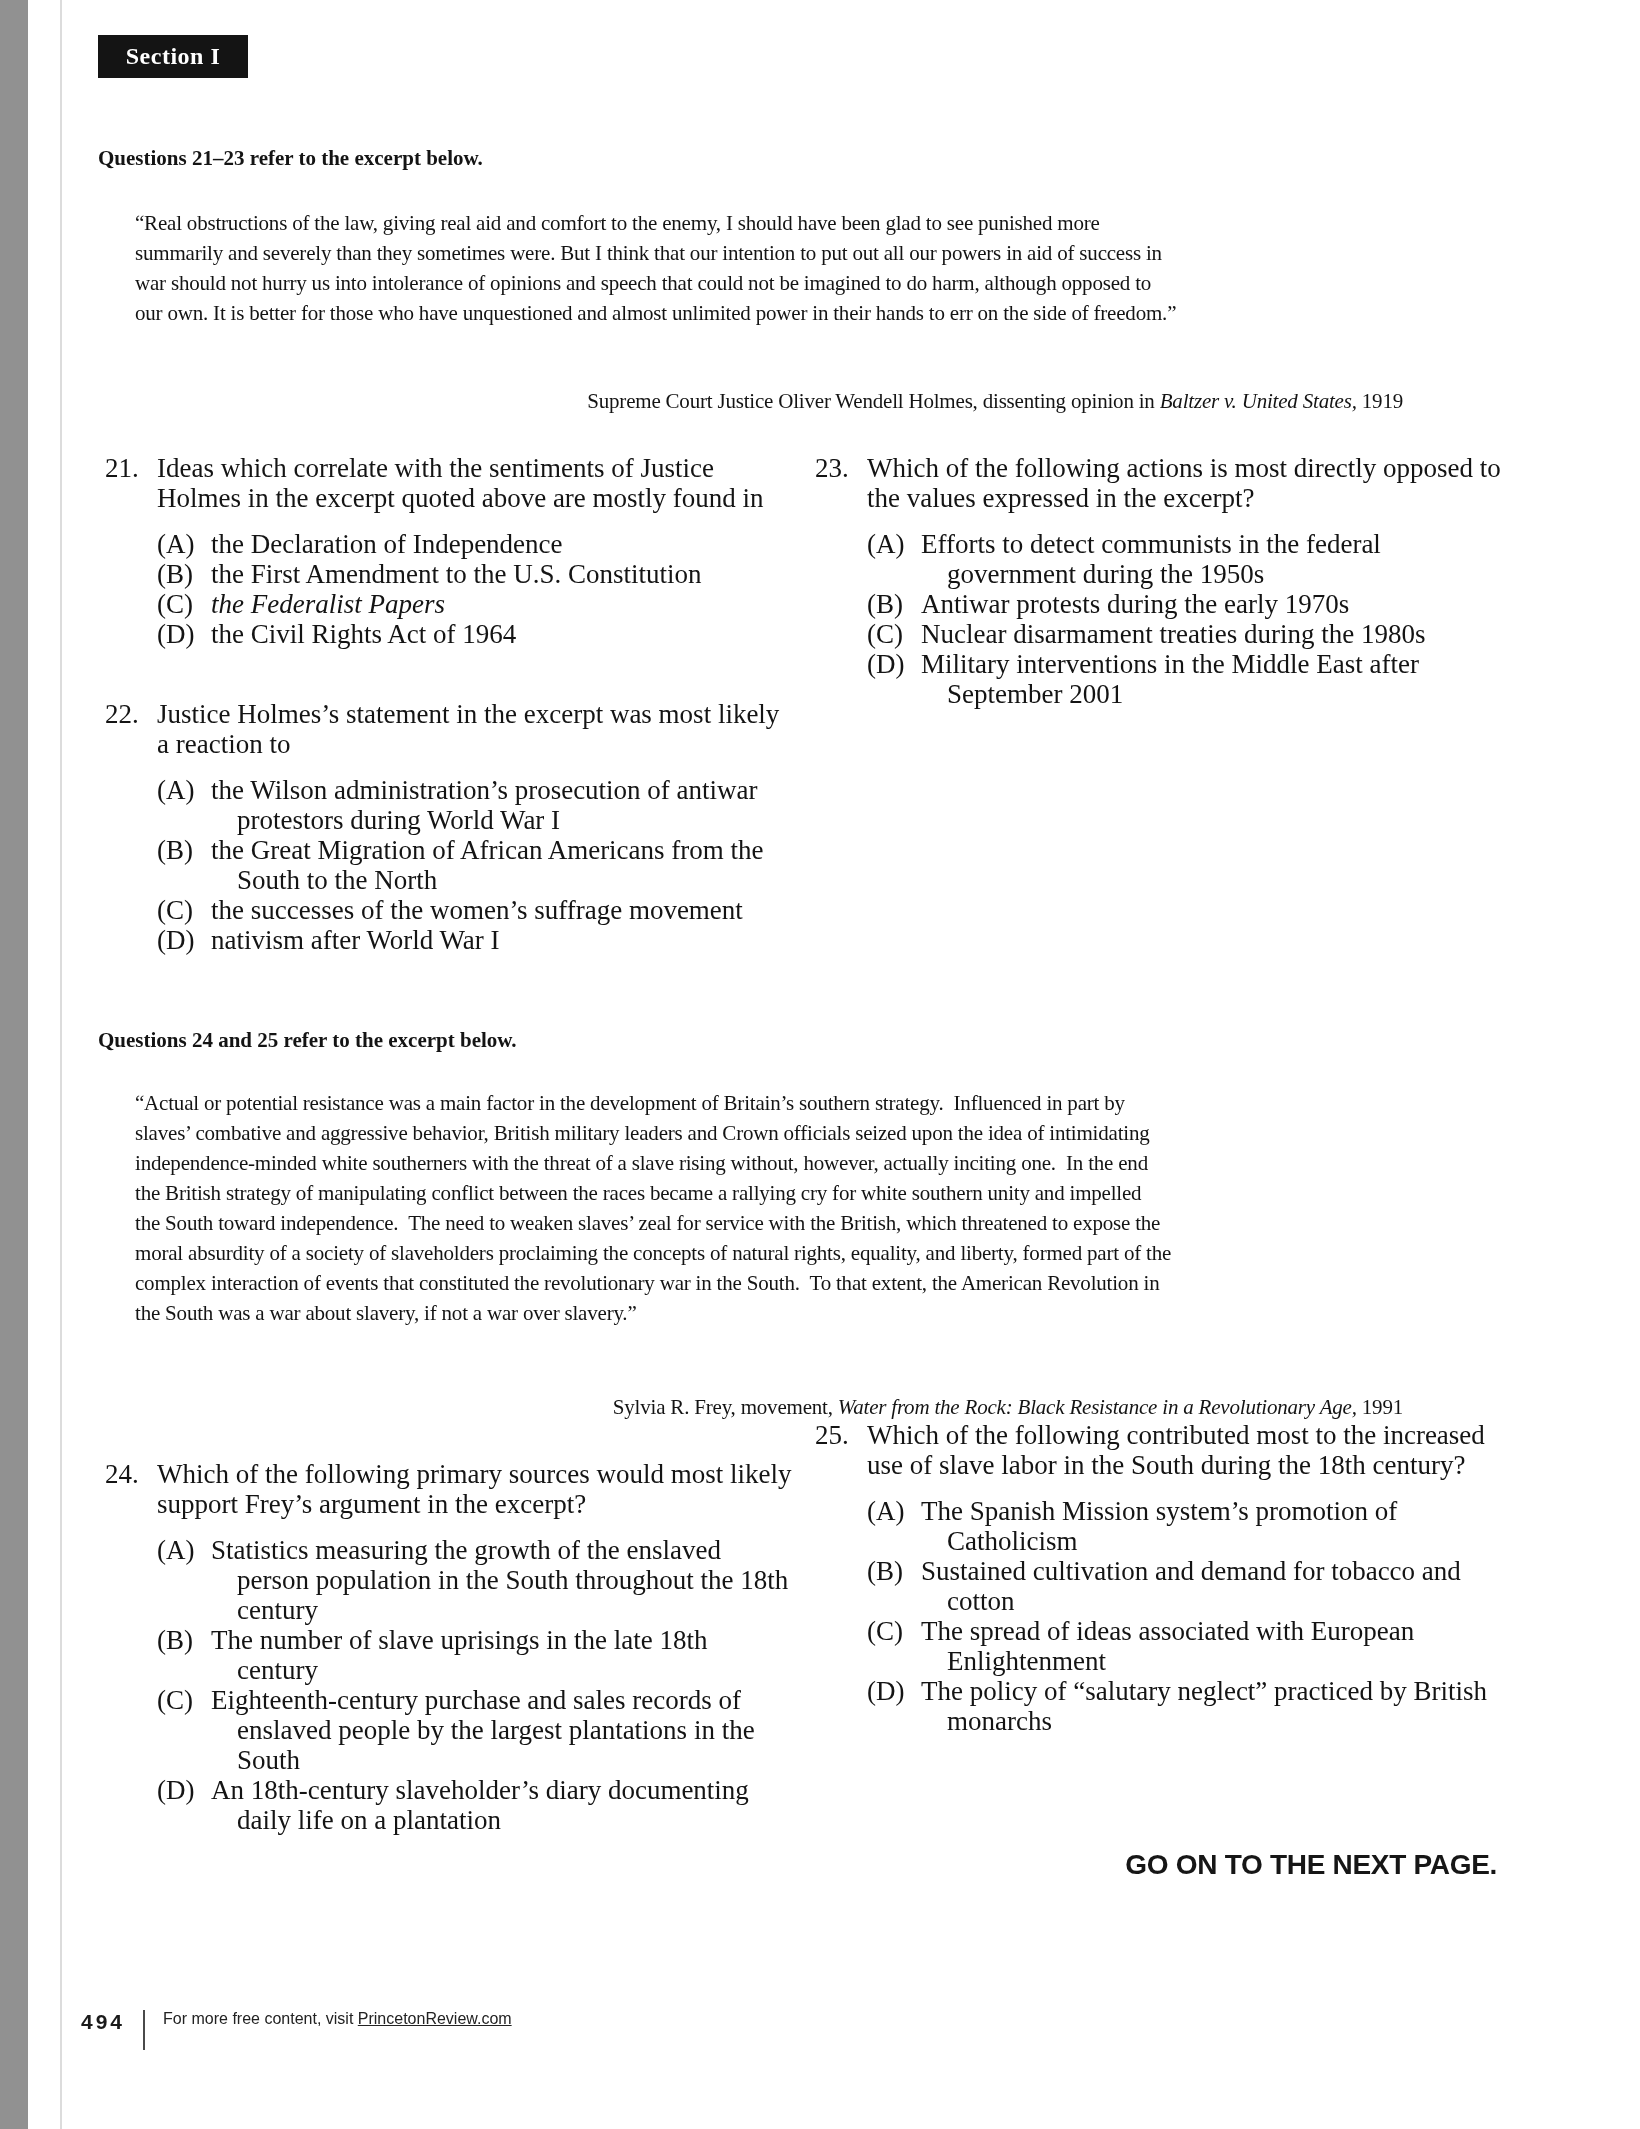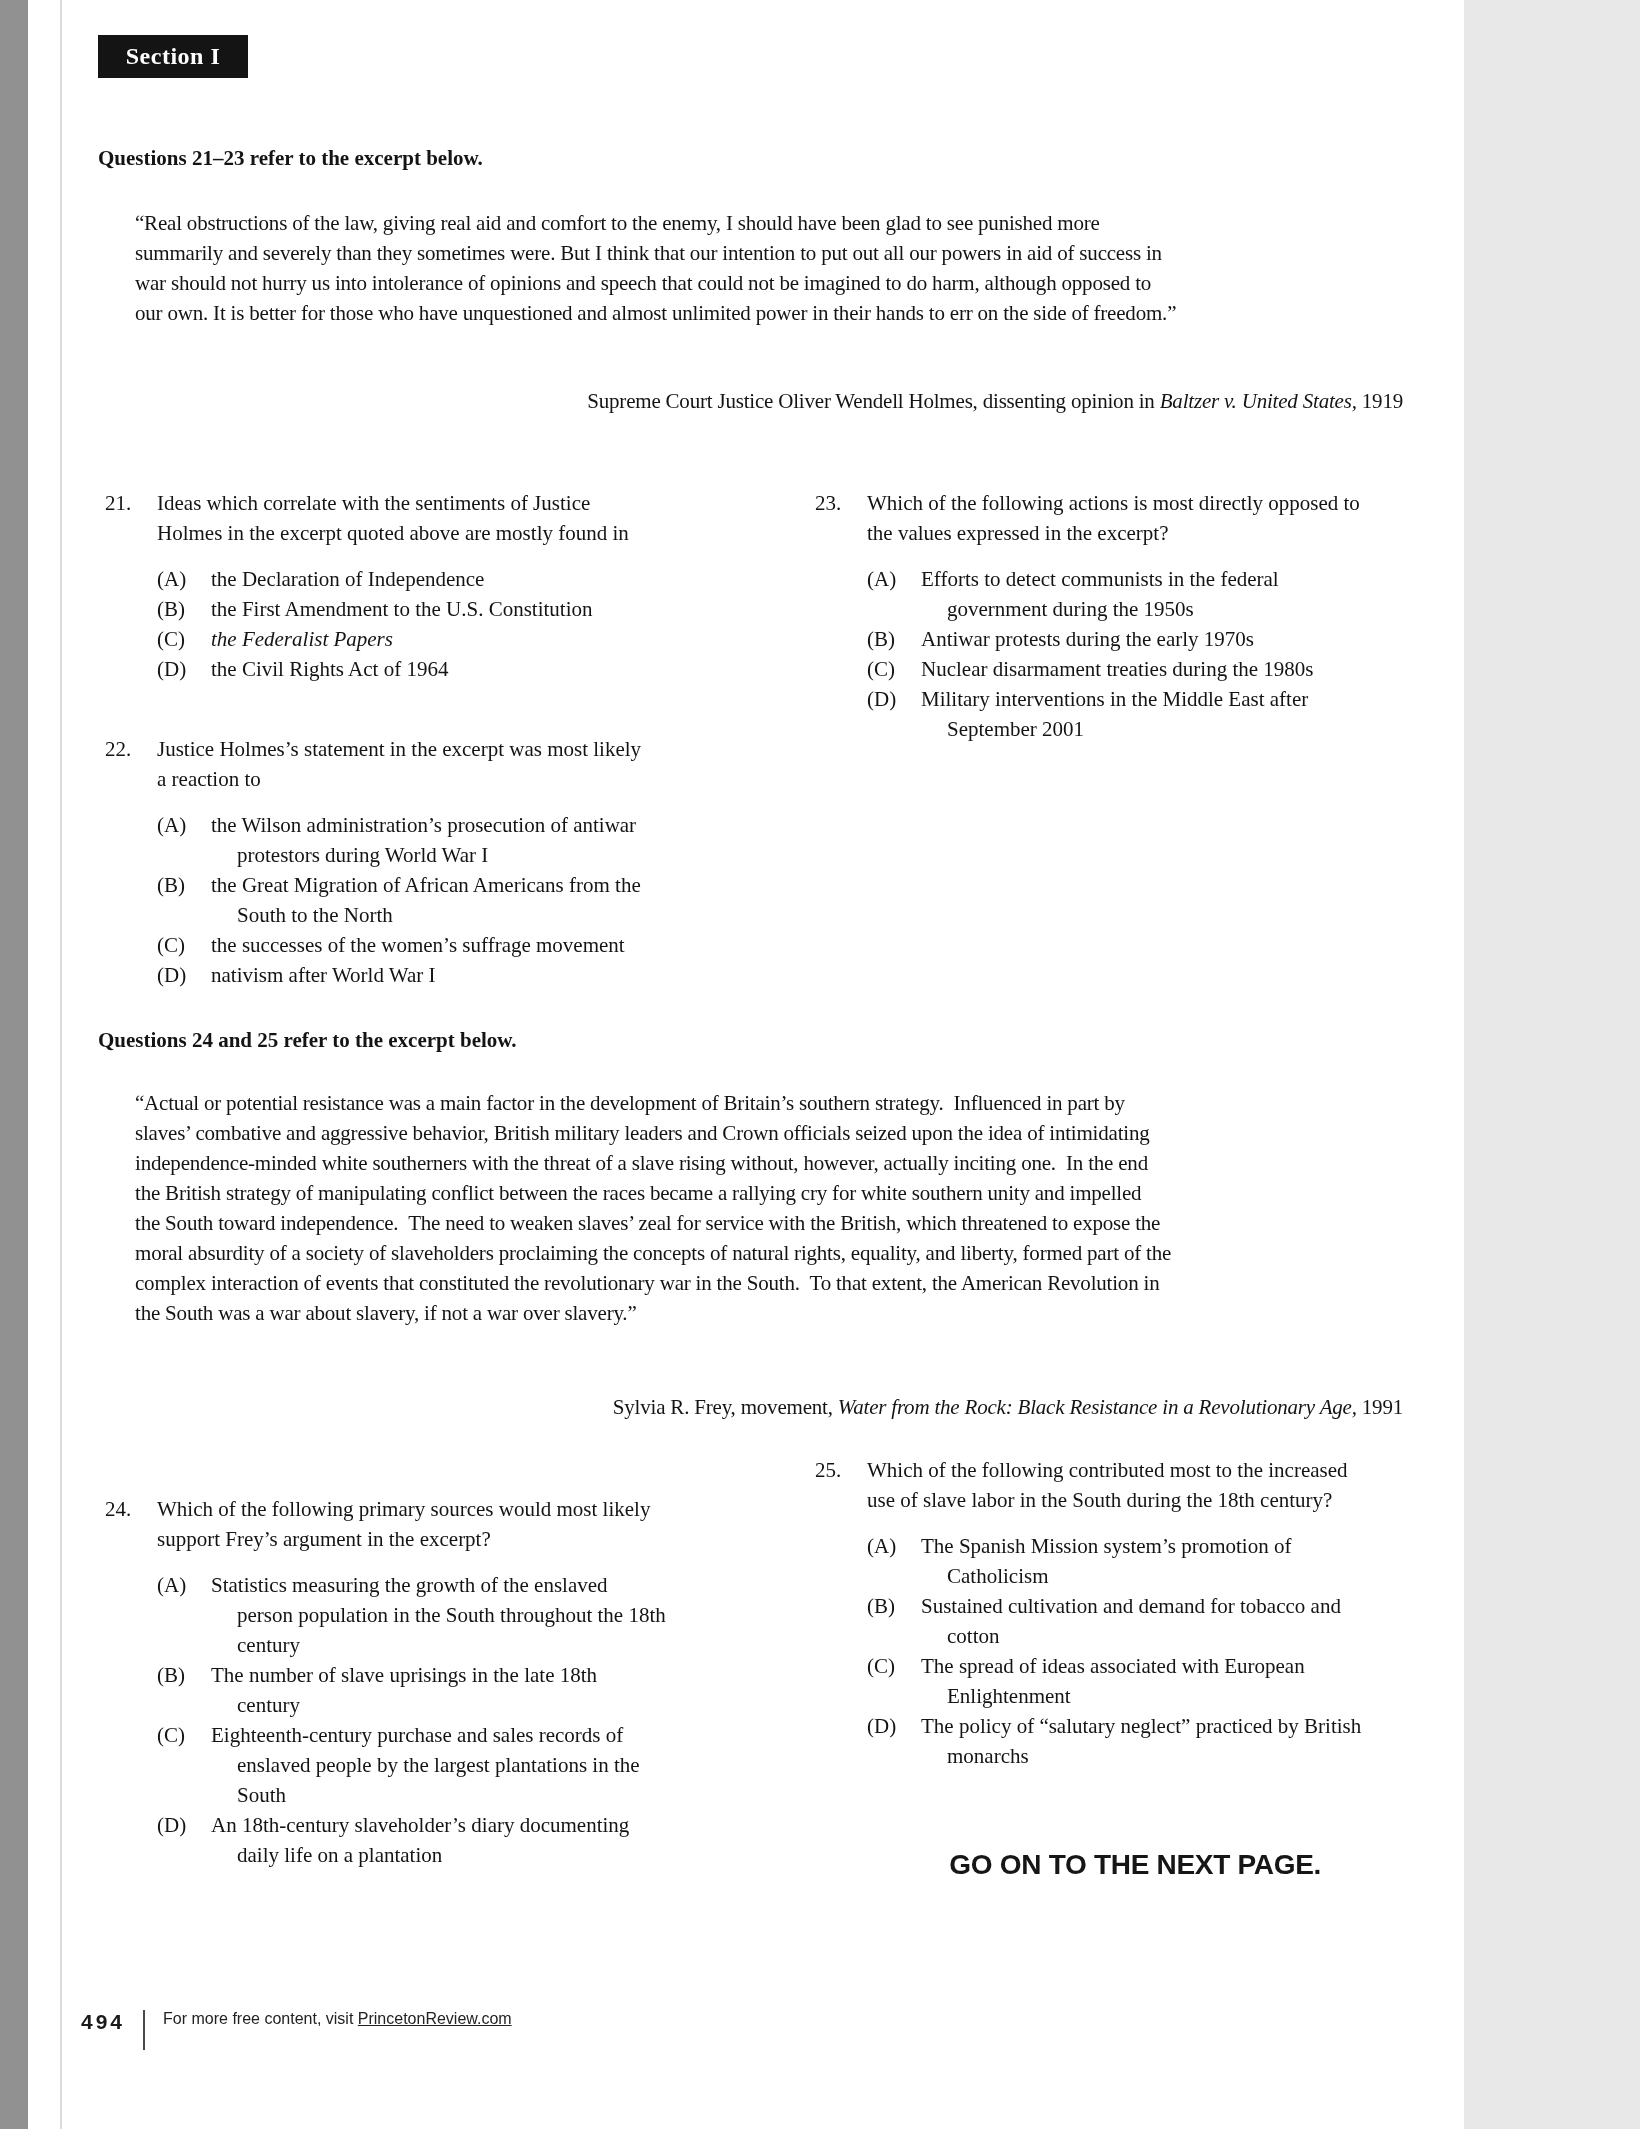--- a/index.html
+++ b/index.html
@@ -1,19 +1,19 @@
 <!DOCTYPE html>
 <html><head>
 <meta charset="utf-8">
 <style>
   * { margin: 0; padding: 0; box-sizing: border-box; }
   html, body { background: #e8e8e8; }
   .page {
     position: relative;
-    width: 1464px;
+    width: 1640px;
     height: 2129px;
     background: #ffffff;
     font-family: "Liberation Serif", "DejaVu Serif", serif;
     color: #141414;
     overflow: hidden;
   }
   .gray-bar {
     position: absolute;
     left: 0; top: 0;
     width: 28px; height: 100%;
@@ -62,23 +62,22 @@
     font-size: 21px;
     line-height: 30px;
     white-space: pre;
     letter-spacing: -0.2px;
   }
   .attribution-1 { top: 386px; }
   .attribution-2 { top: 1392px; }
   .italic { font-style: italic; }
   .question {
     position: absolute;
-    font-size: 21px;
+    font-size: 27px;
     line-height: 30px;
-    margin-top: 35px;
   }
   .q-21 { left: 105px; top: 453px;  width: 680px; }
   .q-22 { left: 105px; top: 699px;  width: 680px; }
   .q-23 { left: 815px; top: 453px;  width: 720px; }
   .q-24 { left: 105px; top: 1459px; width: 680px; }
   .q-25 { left: 815px; top: 1420px; width: 720px; }
   .q-head { display: flex; }
   .q-num { width: 52px; flex-shrink: 0; }
   .q-stem { white-space: pre; }
   .options { margin-left: 52px; margin-top: 16px; }

